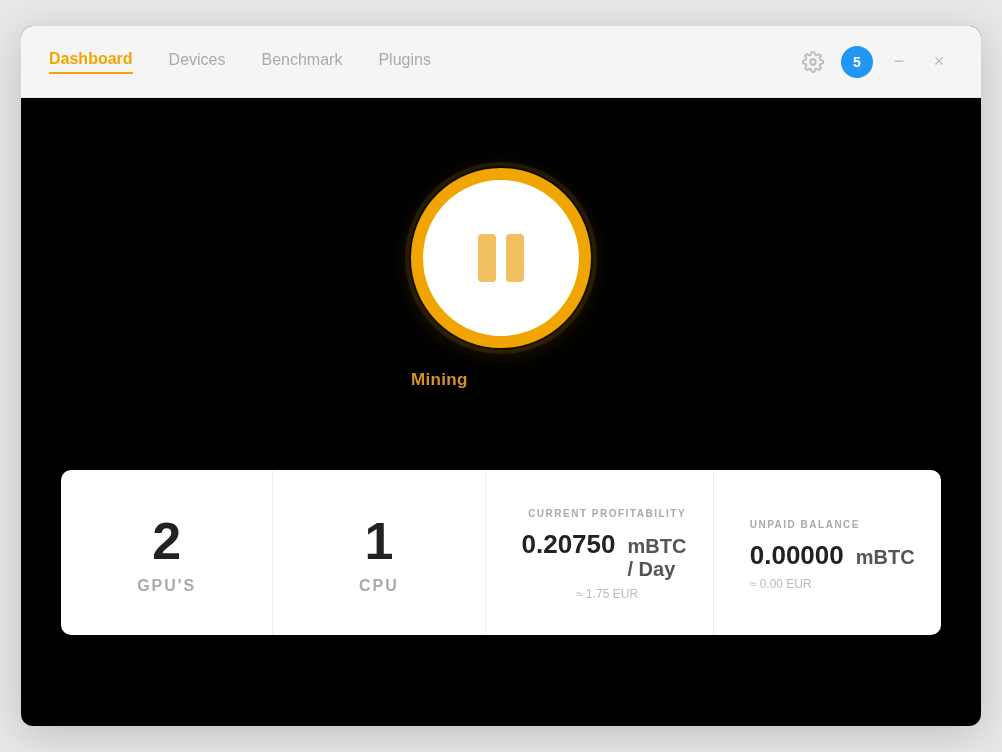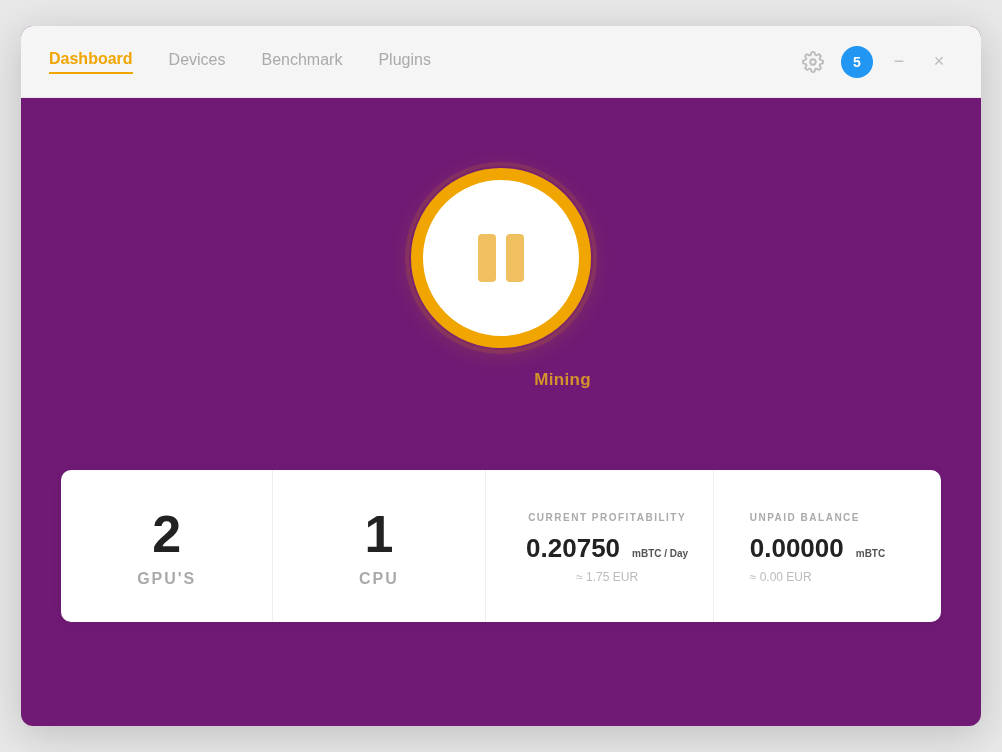--- a/index.html
+++ b/index.html
@@ -7,21 +7,21 @@
       background: #e8e8e8;
       display: flex;
       justify-content: center;
       align-items: center;
       min-height: 100vh;
       font-family: -apple-system, BlinkMacSystemFont, 'Segoe UI', sans-serif;
     }
     .app-window {
       width: 960px;
       min-height: 700px;
-      background: #701a75;
+      background: #000000;
       border-radius: 12px;
       box-shadow: 0 8px 40px rgba(0,0,0,0.18);
       display: flex;
       flex-direction: column;
       overflow: hidden;
       position: relative;
     }
     
     .nav-bar {
       display: flex;
@@ -97,21 +97,21 @@
       flex: 1;
       display: flex;
       flex-direction: column;
       align-items: center;
       padding: 40px 40px 0 40px;
     }
     
     .mining-button-wrap {
       display: flex;
       flex-direction: column;
-      align-items: flex-end;
+      align-items: flex-start;
       margin-top: 30px;
       margin-bottom: 20px;
     }
     .mining-circle {
       width: 180px;
       height: 180px;
       border-radius: 50%;
       border: 12px solid #f0a500;
       background: white;
       display: flex;
@@ -204,21 +204,21 @@
     .stat-main-value {
       font-size: 26px;
       font-weight: 800;
       color: #222;
       display: flex;
       align-items: baseline;
       gap: 12px;
       margin-bottom: 4px;
     }
     .stat-main-value span.unit {
-      font-size: 10px;
+      font-size: 20px;
       font-weight: 600;
       color: #555;
     }
     .stat-sub-value {
       font-size: 12px;
       color: #bbb;
       margin-top: 2px;
     }
     
     .footer-bar {

